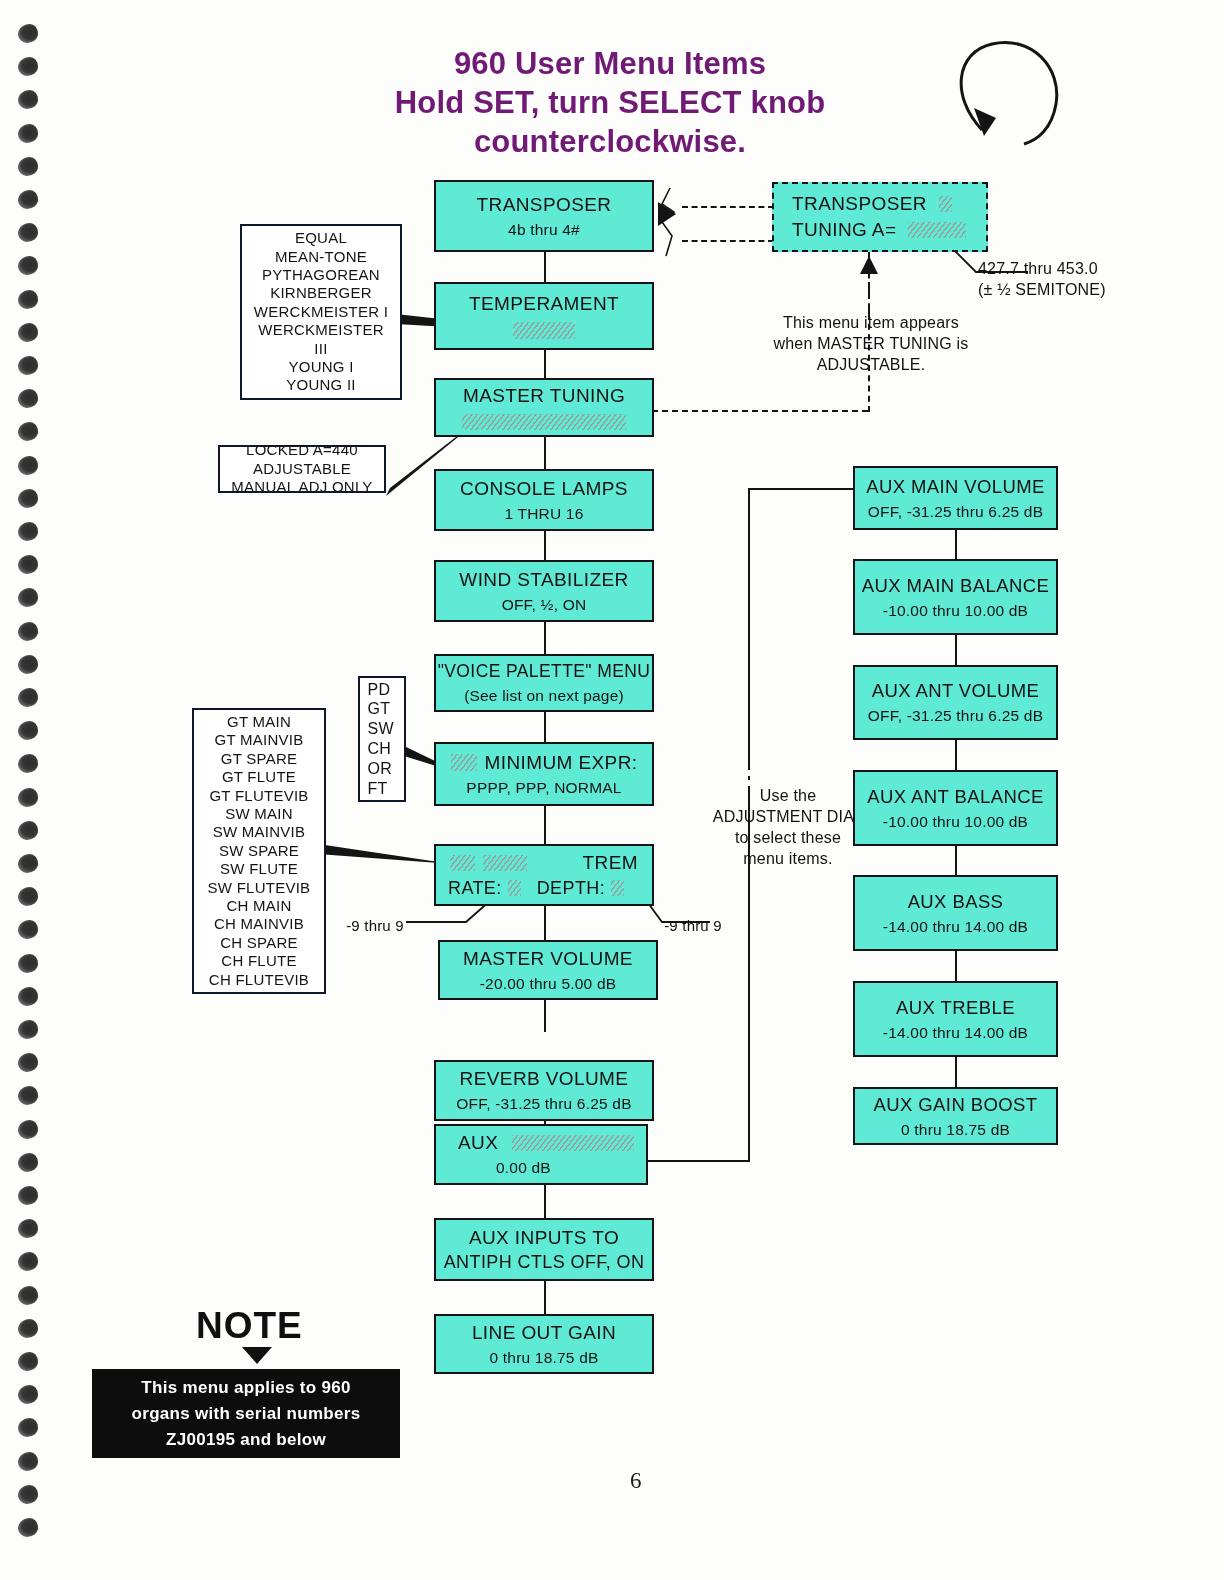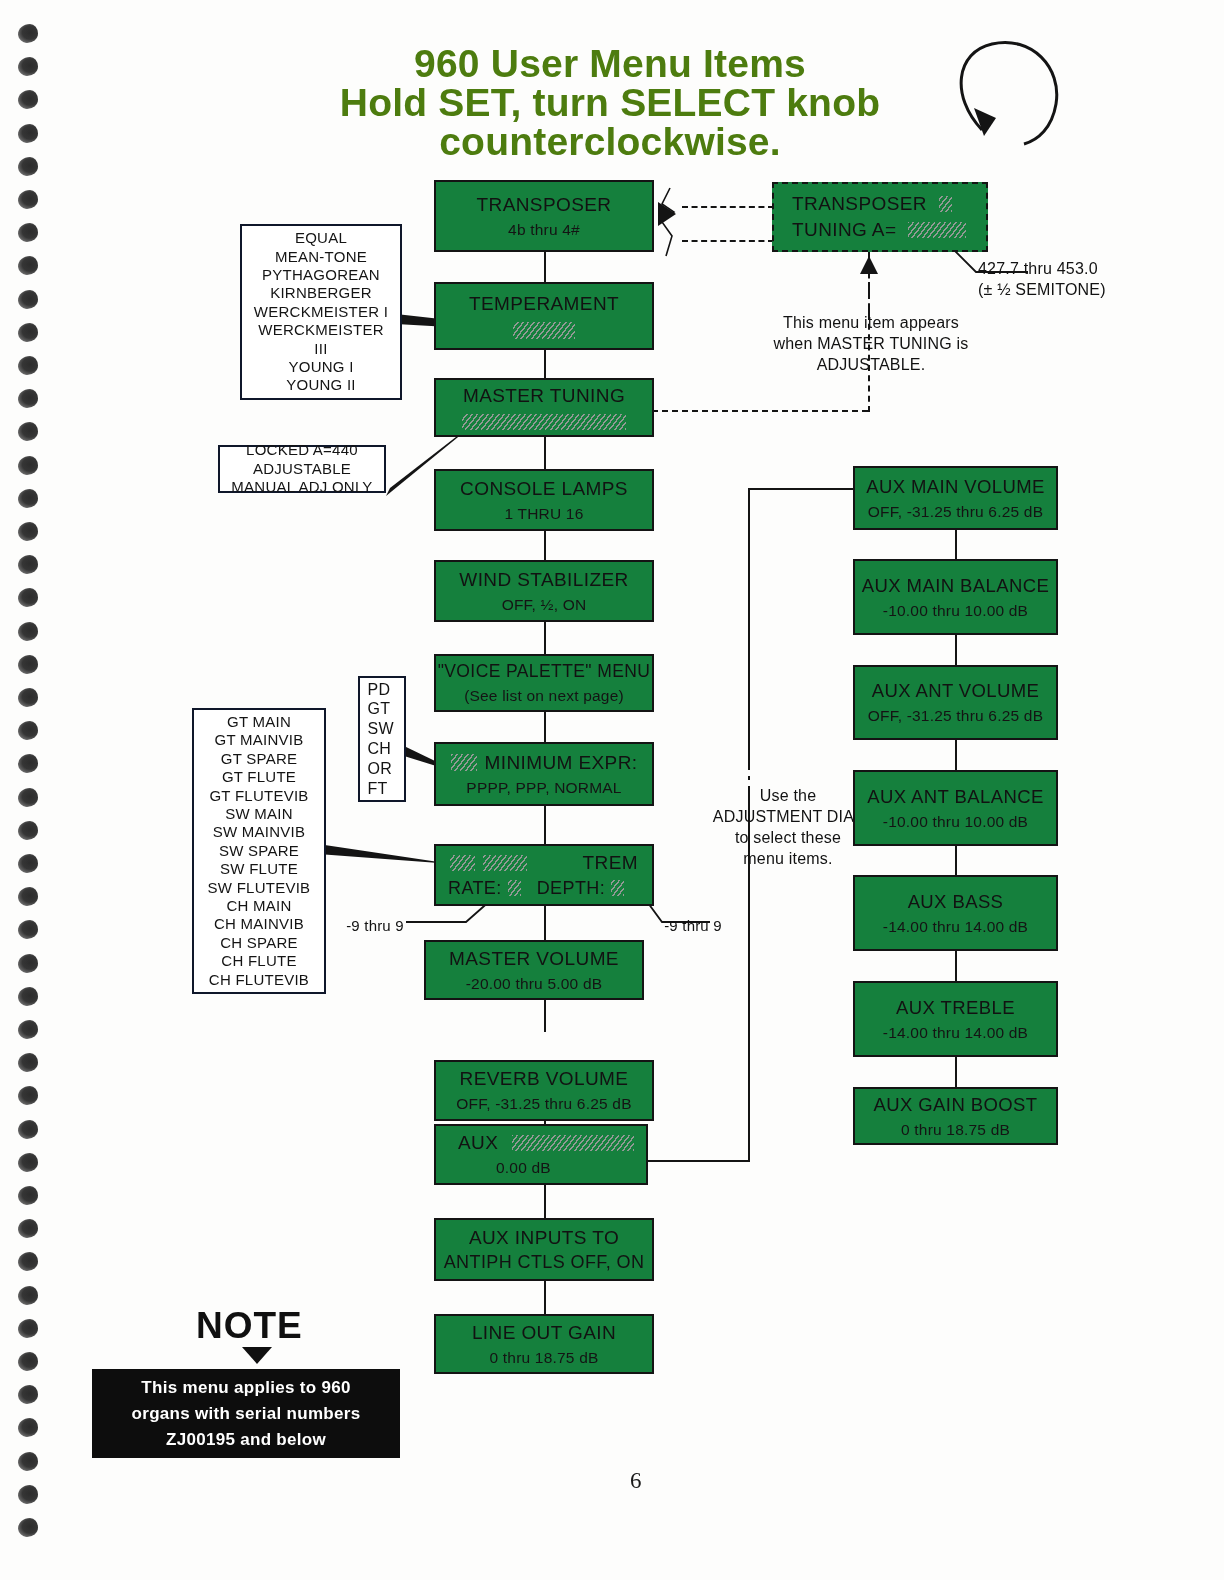--- a/index.html
+++ b/index.html
@@ -37,40 +37,40 @@
       radial-gradient(ellipse at 60% 45%, #1a1a1a 0%, #242424 45%, #5a5a5a 72%, rgba(255,255,255,0) 80%);
     border-radius: 60% 40% 55% 45% / 55% 50% 50% 45%;
     opacity: .92;
   }
 
   
   .title {
     position: absolute;
     text-align: center;
     font-weight: bold;
-    font-size: 39px;
+    font-size: 31px;
     letter-spacing: .2px;
     line-height: 39px;
-    color: #4d7c0f;
+    color: #701a75;
   }
 
   
   .ccw-arrow {
     position: absolute;
     left: 948px;
     top: 30px;
     width: 120px;
     height: 125px;
   }
 
   
   .box {
     position: absolute;
     border: 2px solid #141414;
-    background: #15803d;
+    background: #5eead4;
     box-sizing: border-box;
     display: flex;
     flex-direction: column;
     align-items: center;
     justify-content: center;
     text-align: center;
   }
   .box-dashed {
     border: 2px dashed #141414;
   }
@@ -400,21 +400,21 @@
       <span class="b-title" style="margin-left:auto;">TREM</span>
     </div>
     <div style="display:flex; align-items:center; width:100%; padding:0 12px; box-sizing:border-box; gap:6px; margin-top:4px;">
       <span class="b-title" style="font-size:18px;">RATE:</span>
       <span class="hatch" style="width:13px; height:16px;"></span>
       <span class="b-title" style="font-size:18px; margin-left:10px;">DEPTH:</span>
       <span class="hatch" style="width:13px; height:16px;"></span>
     </div>
   </div>
 
-  <div class="box" style="left:424px; top:940px; width:220px; height:60px;">
+  <div class="box" style="left:438px; top:940px; width:220px; height:60px;">
     <div class="b-title">MASTER VOLUME</div>
     <div class="b-sub">-20.00 thru 5.00 dB</div>
   </div>
 
   <div class="box" style="left:434px; top:1032px; width:220px; height:61px;margin-top:28px;">
     <div class="b-title">REVERB VOLUME</div>
     <div class="b-sub">OFF, -31.25 thru 6.25 dB</div>
   </div>
 
   <div class="box" style="left:434px; top:1124px; width:214px; height:61px; align-items:flex-start; justify-content:center;">

